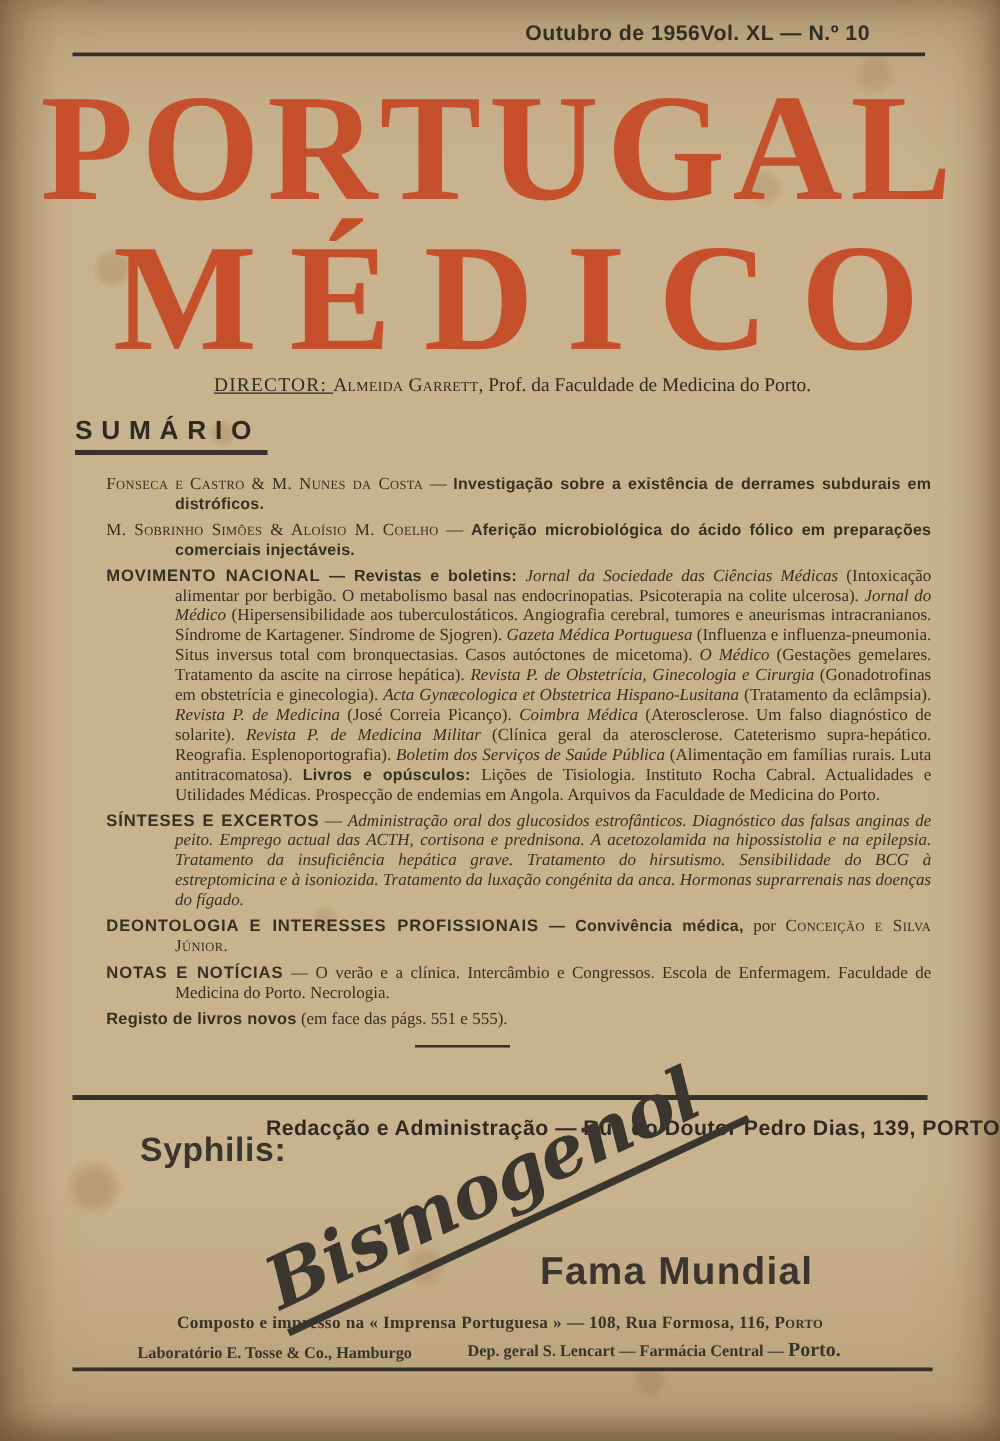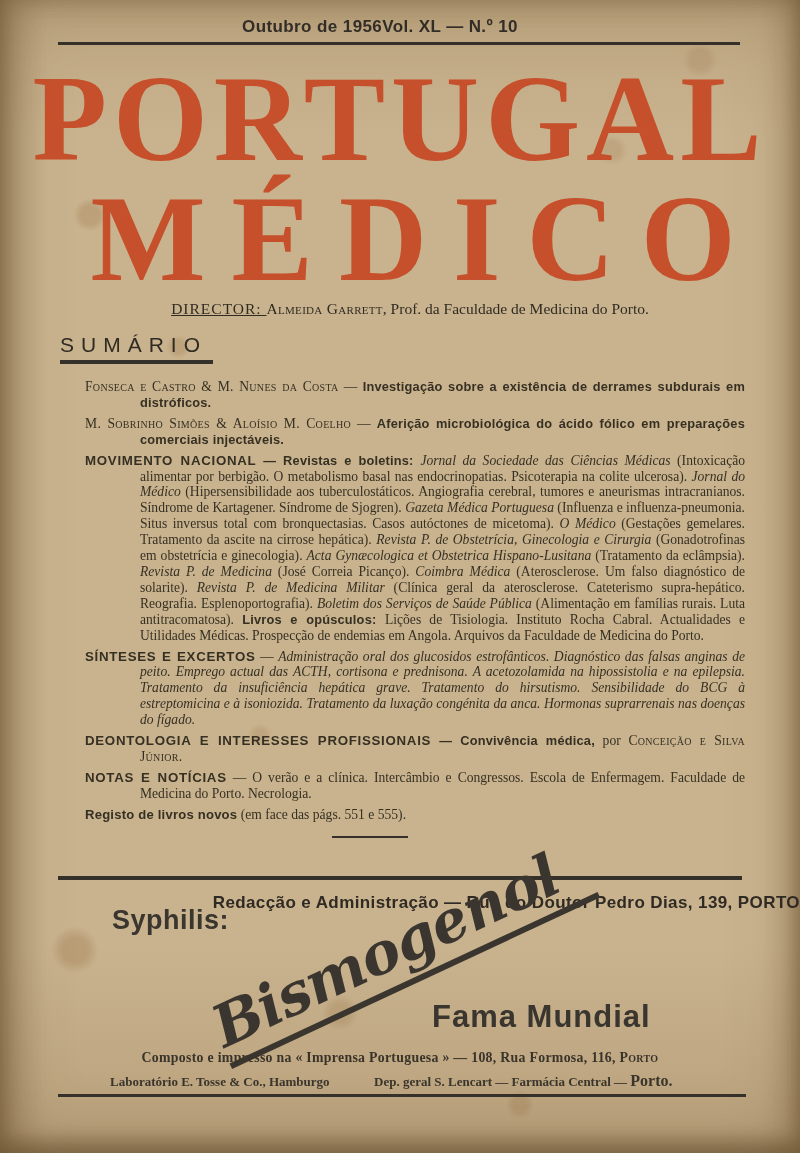--- a/index.html
+++ b/index.html
@@ -16,28 +16,28 @@
       radial-gradient(circle at 340px 1013px, rgba(139,94,47,.18) 0 9px, rgba(139,94,47,0) 18px),
       radial-gradient(circle at 520px 1105px, rgba(139,94,47,.18) 0 7px, rgba(139,94,47,0) 14px),
       radial-gradient(circle at 700px 60px, rgba(139,94,47,.15) 0 9px, rgba(139,94,47,0) 18px),
       radial-gradient(circle at 260px 735px, rgba(139,94,47,.15) 0 6px, rgba(139,94,47,0) 12px);
     box-shadow: inset 0 0 70px rgba(96,70,38,.30), inset 14px 0 26px rgba(100,74,40,.25),
                 inset -8px 0 20px rgba(100,74,40,.18), inset 0 -12px 18px rgba(86,62,34,.40);
     font-family:"Liberation Serif", serif;color:#352f25;
   }
   .abs{position:absolute;}
   .rule{position:absolute;background:#35302a;}
-  .header-row{top:17px;left:64px;width:632px;display:flex;justify-content:center;
+  .header-row{top:17px;left:64px;width:632px;display:flex;justify-content:flex-end;
     font-family:"Liberation Sans", sans-serif;font-weight:700;font-size:17px;letter-spacing:.4px;color:#322d26;}
   .title{left:0;width:100%;text-align:center;font-family:"Liberation Serif", serif;
     font-weight:700;color:#c5502b;font-size:122px;line-height:1;white-space:nowrap;}
   .title-1{top:58px;letter-spacing:6px;}
   .title-2{top:178px;letter-spacing:26px;padding-left:26px;}
   .director-block{top:298px;left:40px;width:740px;text-align:center;font-size:15.5px;line-height:21px;color:#302b22;}
-  .sumario{left:60px;top:333px;font-family:"Liberation Sans", sans-serif;font-weight:400;font-size:21px;
+  .sumario{left:60px;top:333px;font-family:"Liberation Sans", sans-serif;font-weight:700;font-size:21px;
     letter-spacing:7px;border-bottom:4px solid #35302a;padding:0 6px 3px 0;color:#2f2a22;}
   .summary{left:85px;top:379px;width:660px;font-size:13.6px;line-height:15.9px;text-align:justify;color:#363023;}
   .summary p{margin:0 0 5px 0;padding-left:55px;text-indent:-55px;}
   .seg-n{font-family:"Liberation Serif", serif;margin-top:24px;}
   .seg-i{font-family:"Liberation Serif", serif;font-style:italic;}
   .seg-sc{font-family:"Liberation Serif", serif;font-variant:small-caps;letter-spacing:.3px;}
   .seg-b{font-family:"Liberation Sans", sans-serif;font-weight:700;font-size:12.8px;letter-spacing:.2px;}
   .seg-b2{font-family:"Liberation Sans", sans-serif;font-weight:700;font-size:13.1px;letter-spacing:.2px;}
   .seg-h{font-family:"Liberation Sans", sans-serif;font-weight:700;font-size:13.3px;letter-spacing:.7px;}
   .seg-caps{font-family:"Liberation Serif", serif;letter-spacing:1px;text-decoration:underline;}

